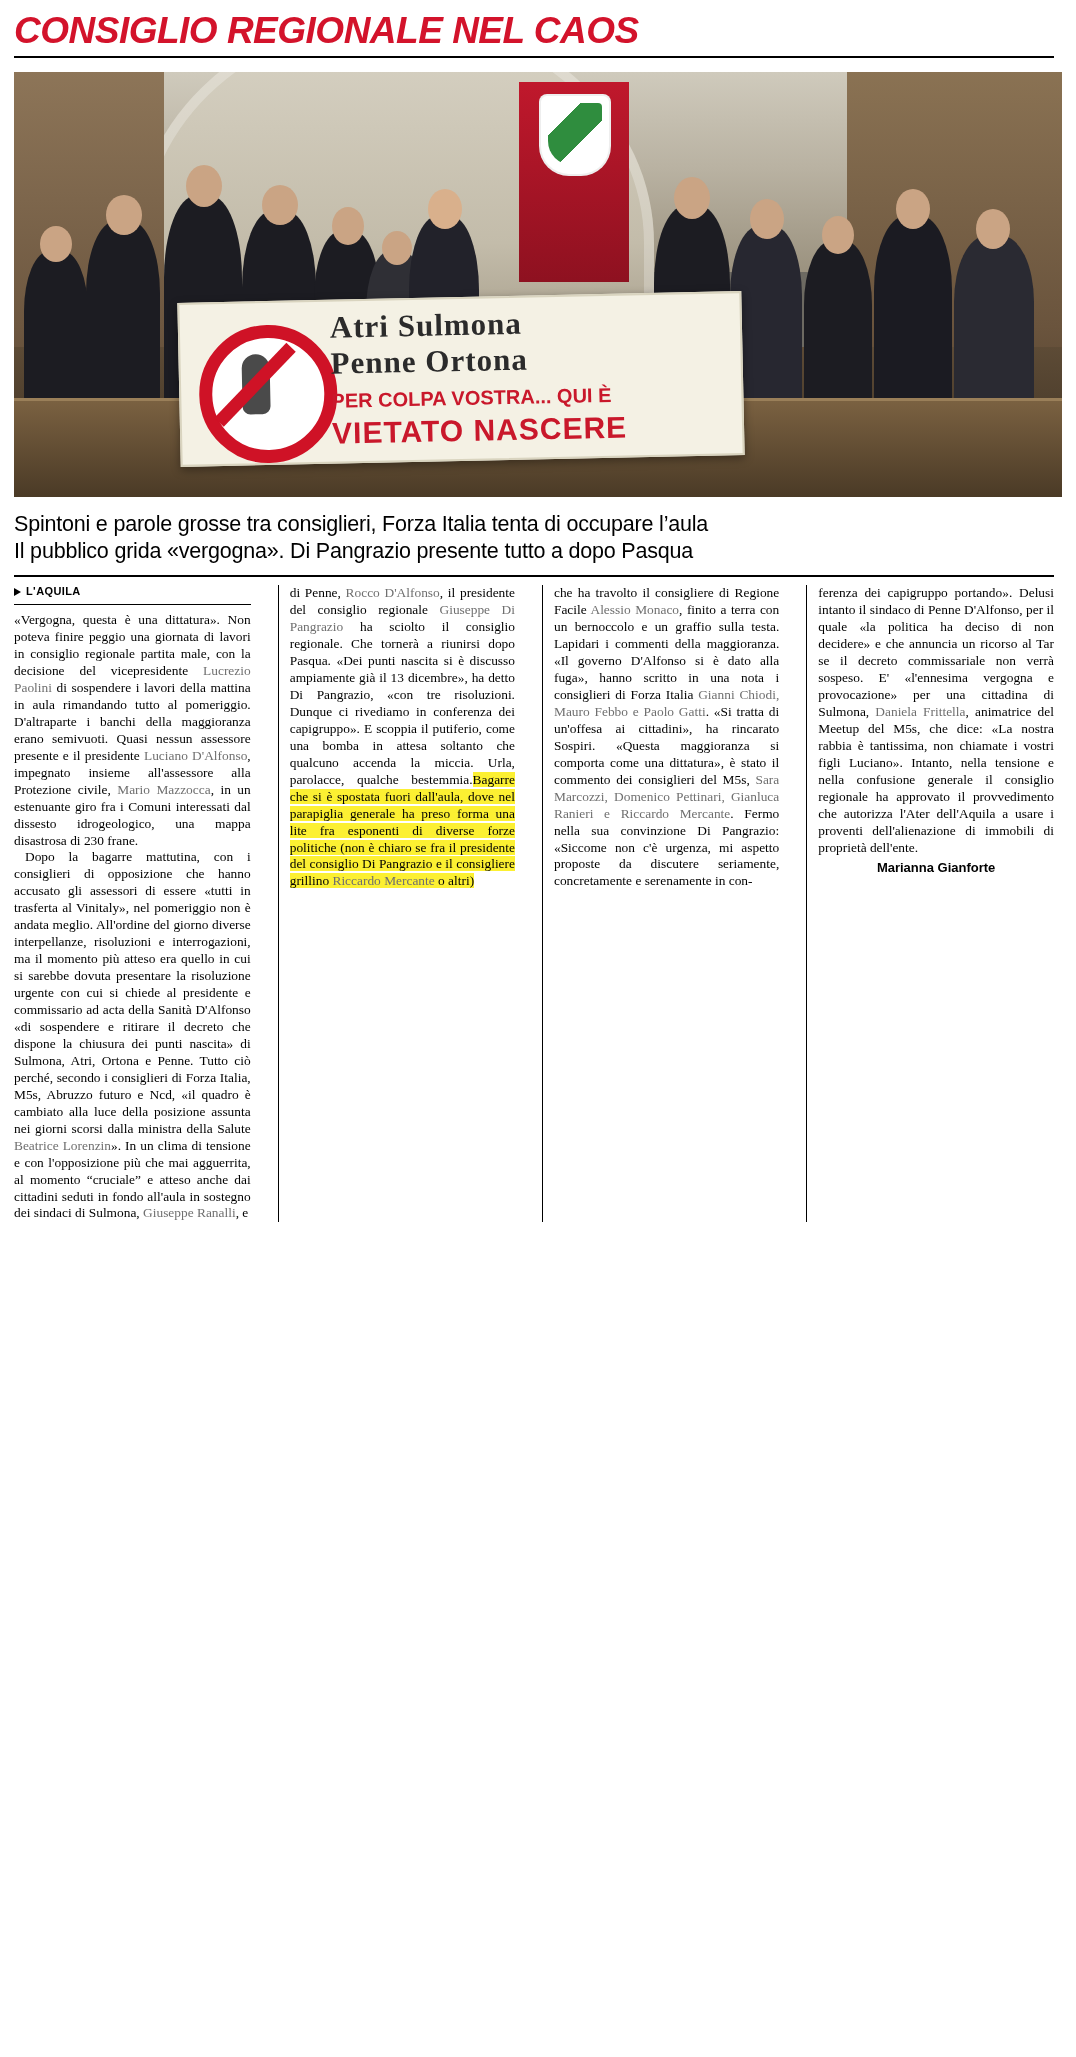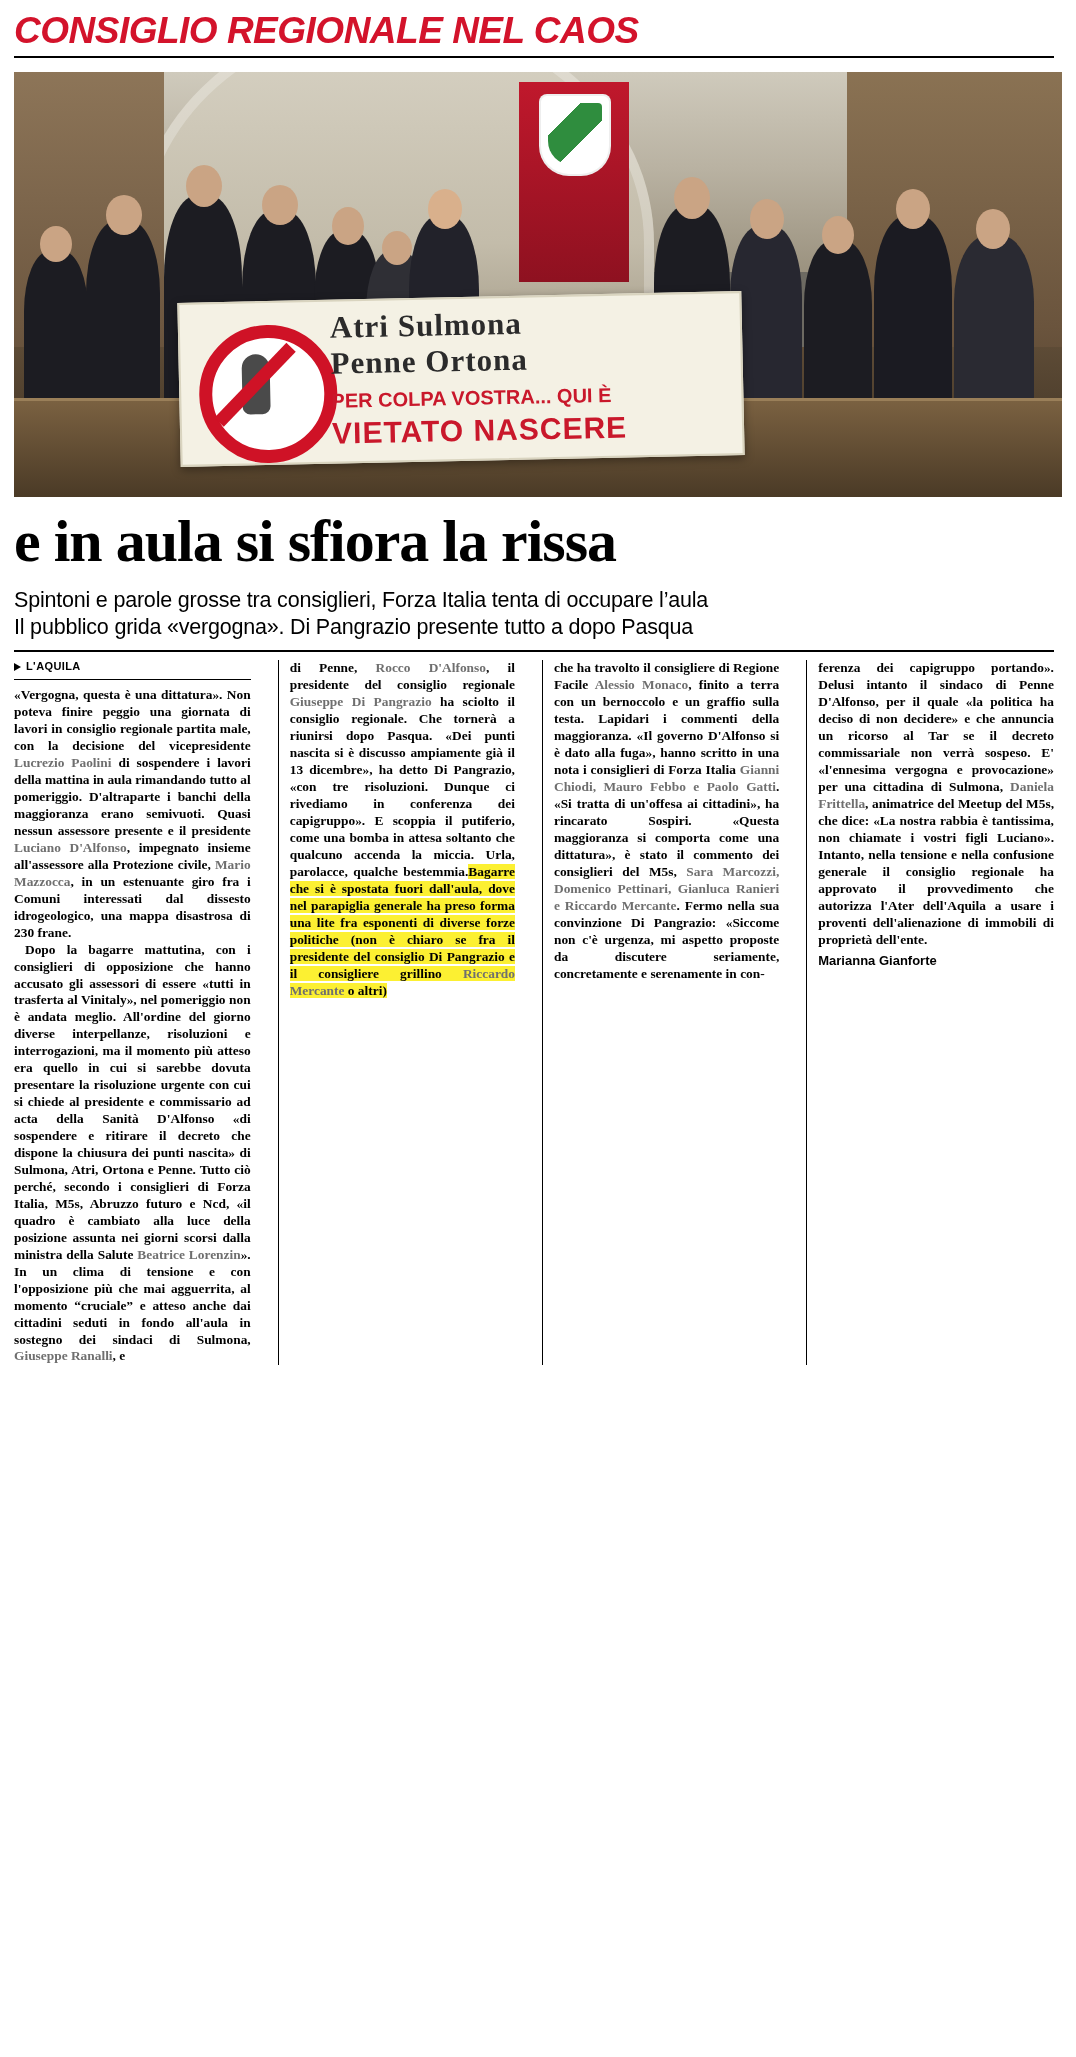--- a/index.html
+++ b/index.html
@@ -254,33 +254,33 @@
     display: flex;
     align-items: center;
     gap: 5px;
   }
   .dateline .tri {
     width: 0; height: 0;
     border-left: 7px solid #000;
     border-top: 4.5px solid transparent;
     border-bottom: 4.5px solid transparent;
   }
-  .col p { margin: 0; text-indent: 0; font-weight: bold; }
+  .col p { margin: 0; text-indent: 0; }
   .col p + p { text-indent: 11px; }
   .nm { color: #6f6f6f; }
   .hl {
     background: #fcf032;
     box-decoration-break: clone;
     -webkit-box-decoration-break: clone;
   }
   .byline {
     font-family: "Liberation Sans", sans-serif;
     font-weight: bold;
     font-size: 13px;
-    text-align: left;
+    text-align: center;
     margin-top: 4px;
   }
 </style>
 </head>
 <body>
 
 <div class="page">
 
   <div class="kicker-wrap">
     <div class="kicker">CONSIGLIO REGIONALE NEL CAOS</div>
@@ -330,21 +330,20 @@
         </div>
         <div class="banner-l1">Atri Sulmona</div>
         <div class="banner-l2">Penne Ortona</div>
         <div class="banner-l3">PER COLPA VOSTRA... QUI È</div>
         <div class="banner-l4">VIETATO NASCERE</div>
       </div>
     </div>
   </div>
 
   <div class="headline">
-    <div>e in aula si sfiora la rissa</div>
   </div>
 
   <div class="subhead">
     <div>Spintoni e parole grosse tra consiglieri, Forza Italia tenta di occupare l’aula</div>
     <div>Il pubblico grida «vergogna». Di Pangrazio presente tutto a dopo Pasqua</div>
   </div>
   <div class="rule-strong"></div>
 
   <div class="cols">
 

